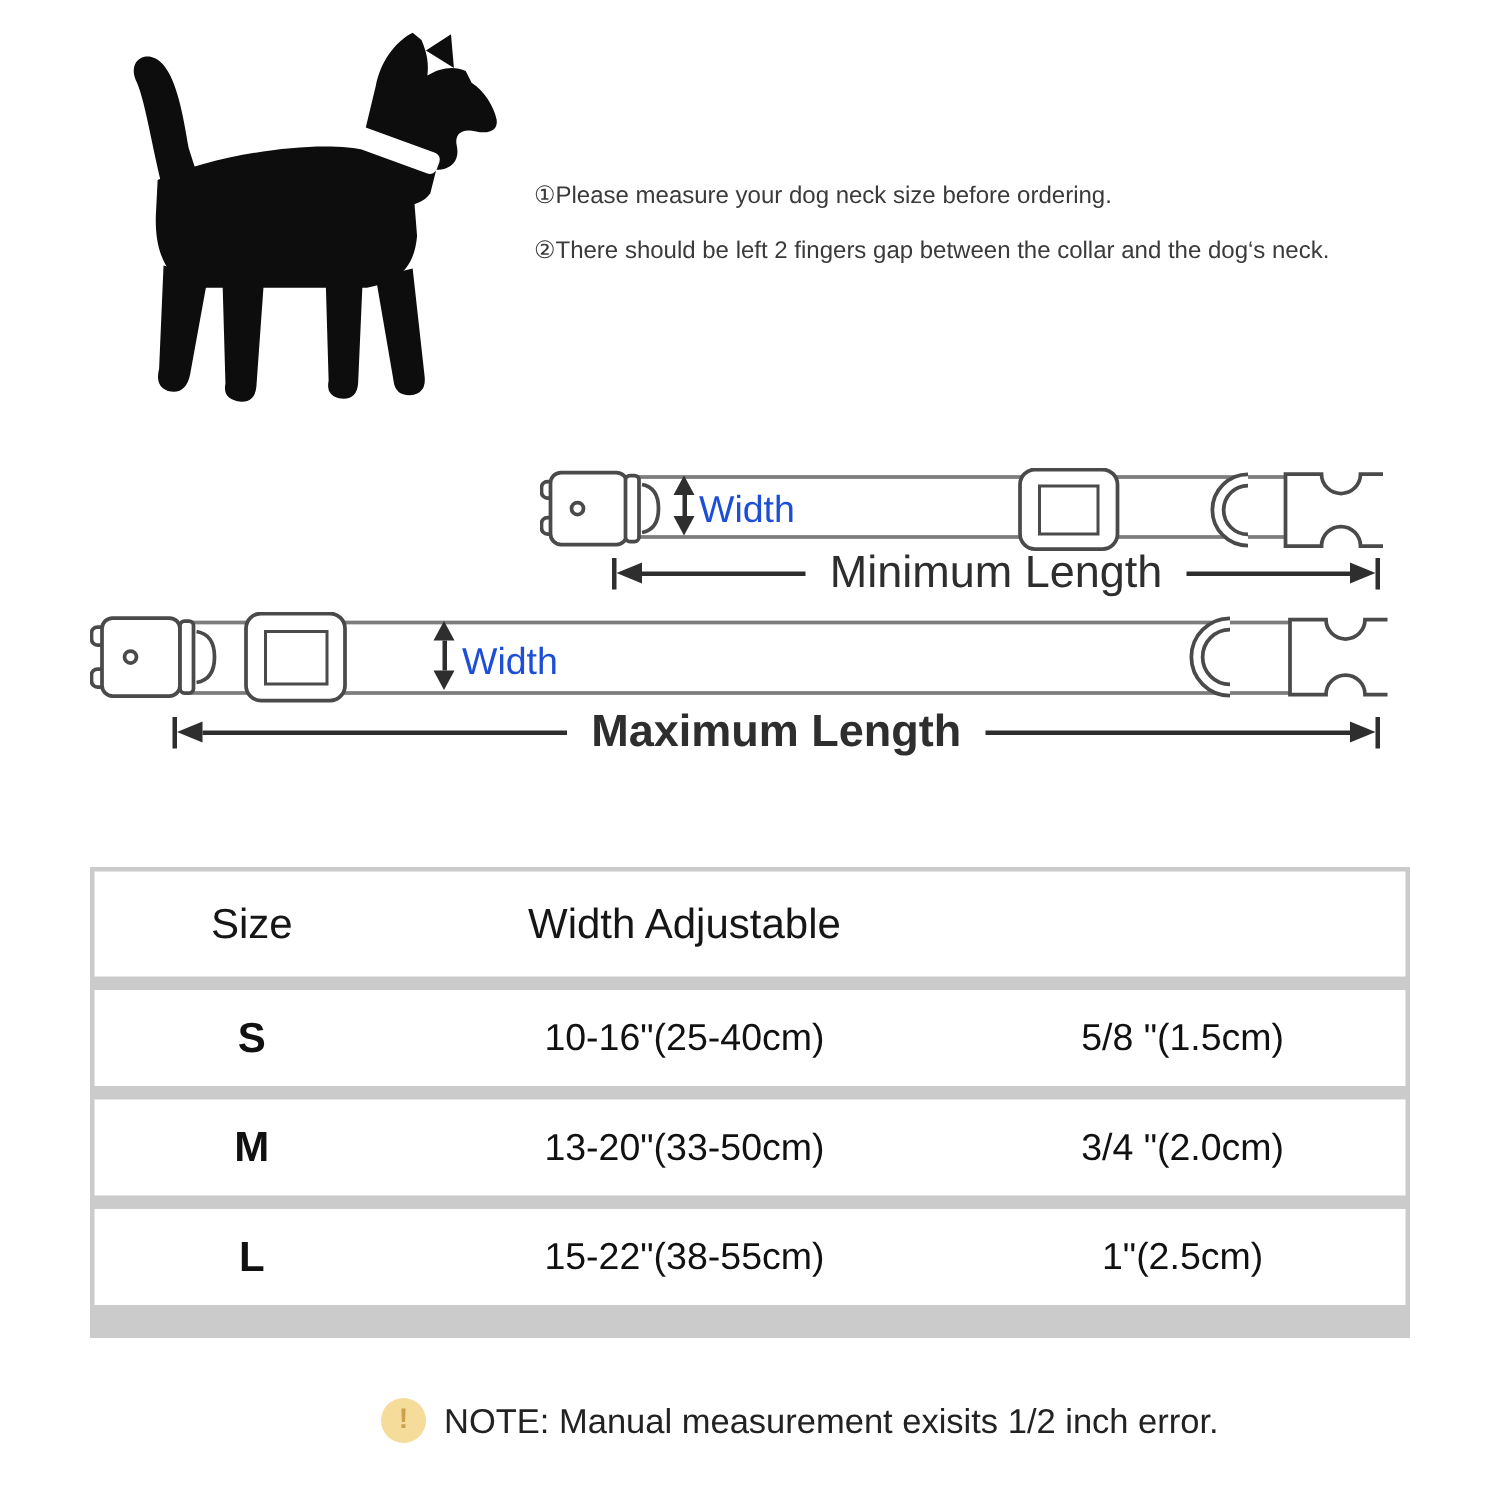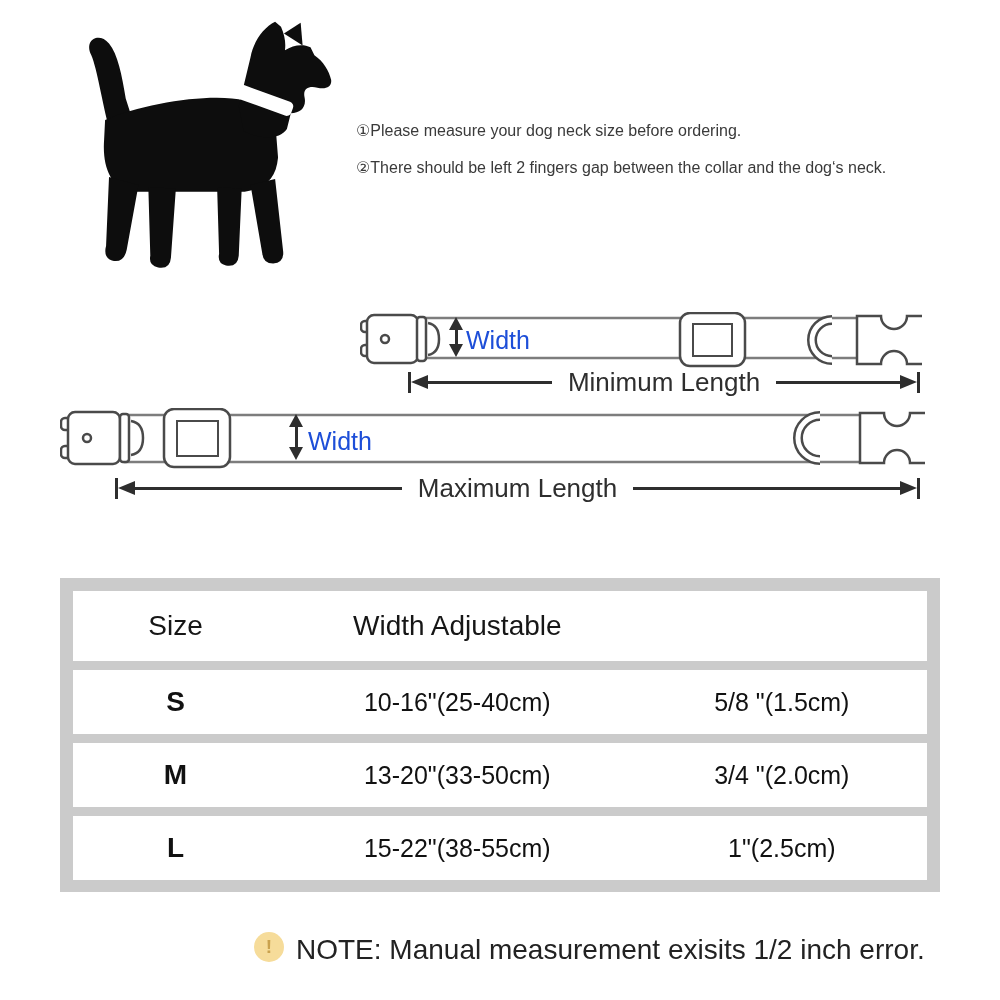--- a/index.html
+++ b/index.html
@@ -20,35 +20,35 @@
   .varrow .tri-down{width:0;height:0;border-left:7px solid transparent;border-right:7px solid transparent;border-top:13px solid #2e2e2e;}
   .varrow .vline{width:3px;flex:1;background:#2e2e2e;}
   .wlabel{font-size:25px;color:#1d4ed8;}
 
   
   .harrow{display:flex;align-items:center;color:#2e2e2e;}
   .harrow .endbar{width:3px;height:21px;background:#2e2e2e;}
   .harrow .tri-left{width:0;height:0;border-top:7px solid transparent;border-bottom:7px solid transparent;border-right:17px solid #2e2e2e;}
   .harrow .tri-right{width:0;height:0;border-top:7px solid transparent;border-bottom:7px solid transparent;border-left:17px solid #2e2e2e;}
   .harrow .hline{flex:1;height:3px;background:#2e2e2e;}
-  .harrow .mlabel{font-size:26px;margin:0 16px;white-space:nowrap;}
+  .harrow .mlabel{font-size:30px;margin:0 16px;white-space:nowrap;}
 
   
-  .size-table{left:60px;top:578px;width:880px;height:314px;background:#cbcbcb;box-sizing:border-box;padding:13px;}
+  .size-table{left:60px;top:578px;width:880px;height:314px;background:#cbcbcb;box-sizing:border-box;padding:3px;}
   .trow{display:grid;grid-template-columns:24% 42% 34%;background:#ffffff;margin-bottom:9px;height:64px;}
   .trow.thead{height:70px;}
   .trow:last-child{margin-bottom:0;}
   .tcell{display:flex;align-items:center;justify-content:center;font-size:25px;color:#111;}
   .thead .tcell{font-size:28px;color:#161616;}
   .szletter{font-weight:bold;font-size:28px;}
 
   
   .note-icon{left:254px;top:932px;width:30px;height:30px;border-radius:50%;background:#f6dc9a;
     display:flex;align-items:center;justify-content:center;font-size:19px;font-weight:bold;color:#caa24e;}
-  .note-text{left:296px;top:934px;font-size:28px;color:#222;}
+  .note-text{left:296px;top:934px;font-size:23px;color:#222;}
 </style>
 </head>
 <body>
 
 <div class="abs" style="left:48px;top:10px;width:295px;height:285px;">
   <svg width="295" height="285" viewBox="0 0 300 290">
     <g fill="#0d0d0d" stroke="none">
 
       <path d="M44,46 C36,30 52,22 62,34 C71,45 75,66 79,90 L86,112 L62,120 C55,94 50,60 44,46 Z"></path>
 
@@ -135,21 +135,21 @@
 
     <path d="M800,5 h24 a13,13 0 0 0 26,0 h24 v50 h-24 a13,13 0 0 0 -26,0 h-24 z" fill="#ffffff" stroke="#4a4a4a" stroke-width="2.5"></path>
   </svg>
 </div>
 <div class="abs varrow" style="left:288px;top:414px;height:46px;">
   <div class="tri-up"></div>
     <div class="vline"></div>
     <div class="tri-down"></div>
 </div>
 <span class="abs wlabel" style="left:308px;top:427px;">Width</span>
-<div class="abs harrow" style="left:115px;top:476px;width:805px;height:24px;">
+<div class="abs harrow" style="left:115px;top:476px;width:805px;height:24px;font-weight:bold;">
   <div class="endbar"></div>
     <div class="tri-left"></div>
     <div class="hline"></div>
   <span class="mlabel">Maximum Length</span>
   <div class="hline"></div>
     <div class="tri-right"></div>
     <div class="endbar"></div>
 </div>
 
 <div class="abs size-table">

